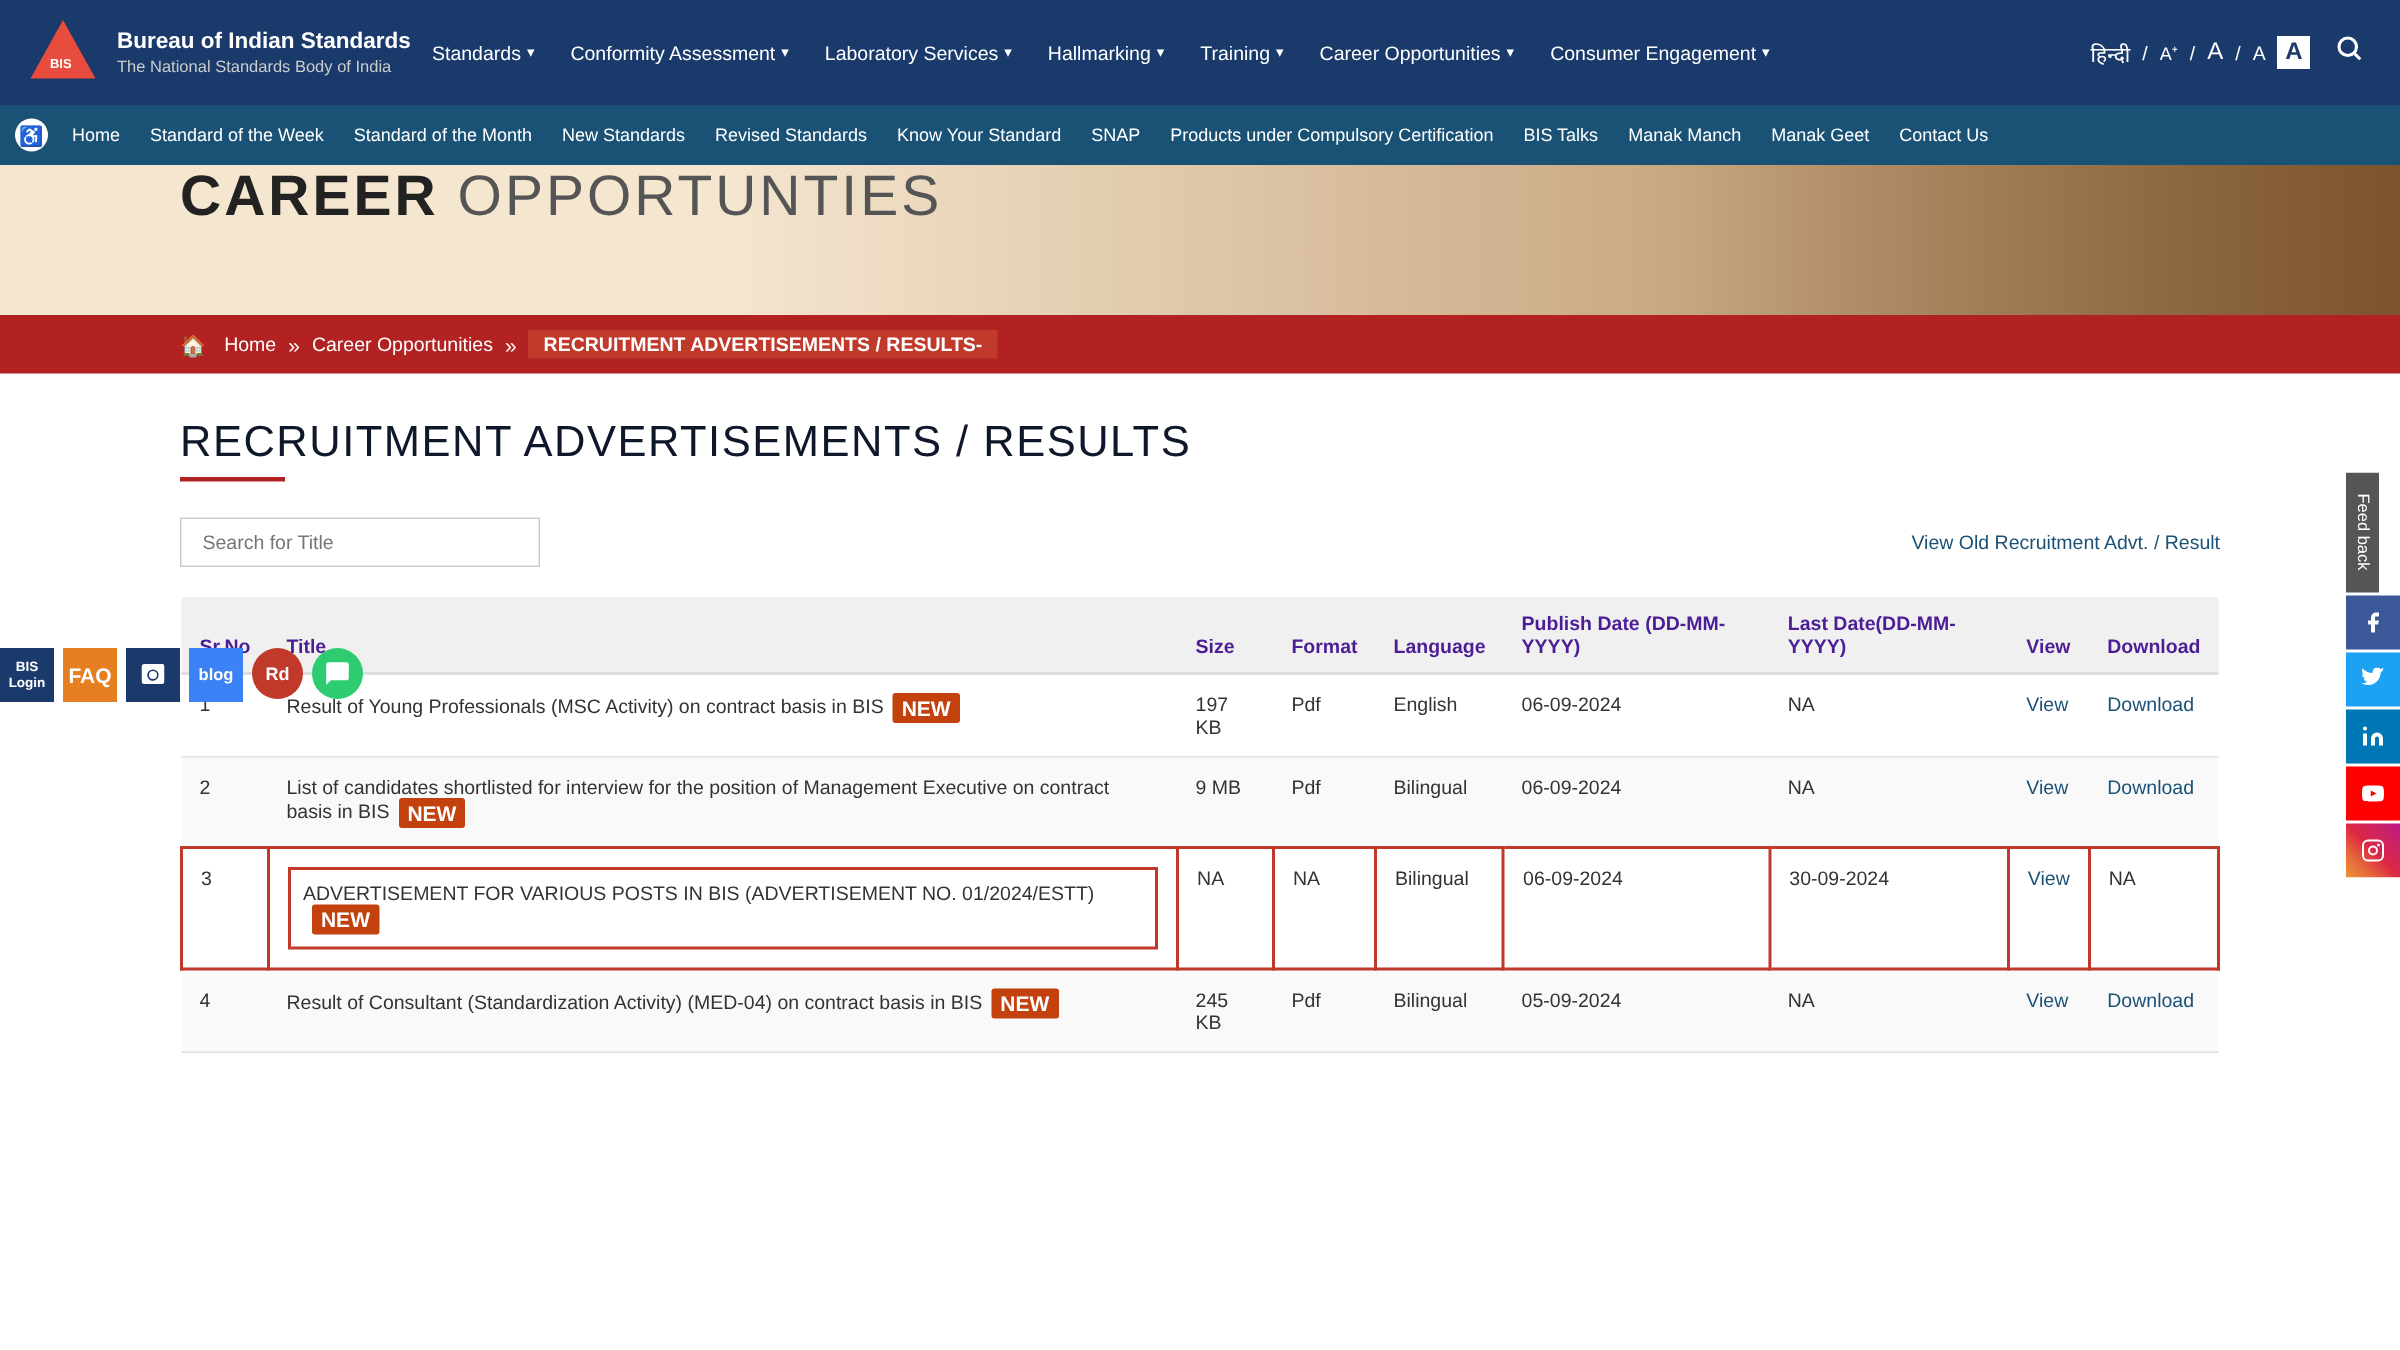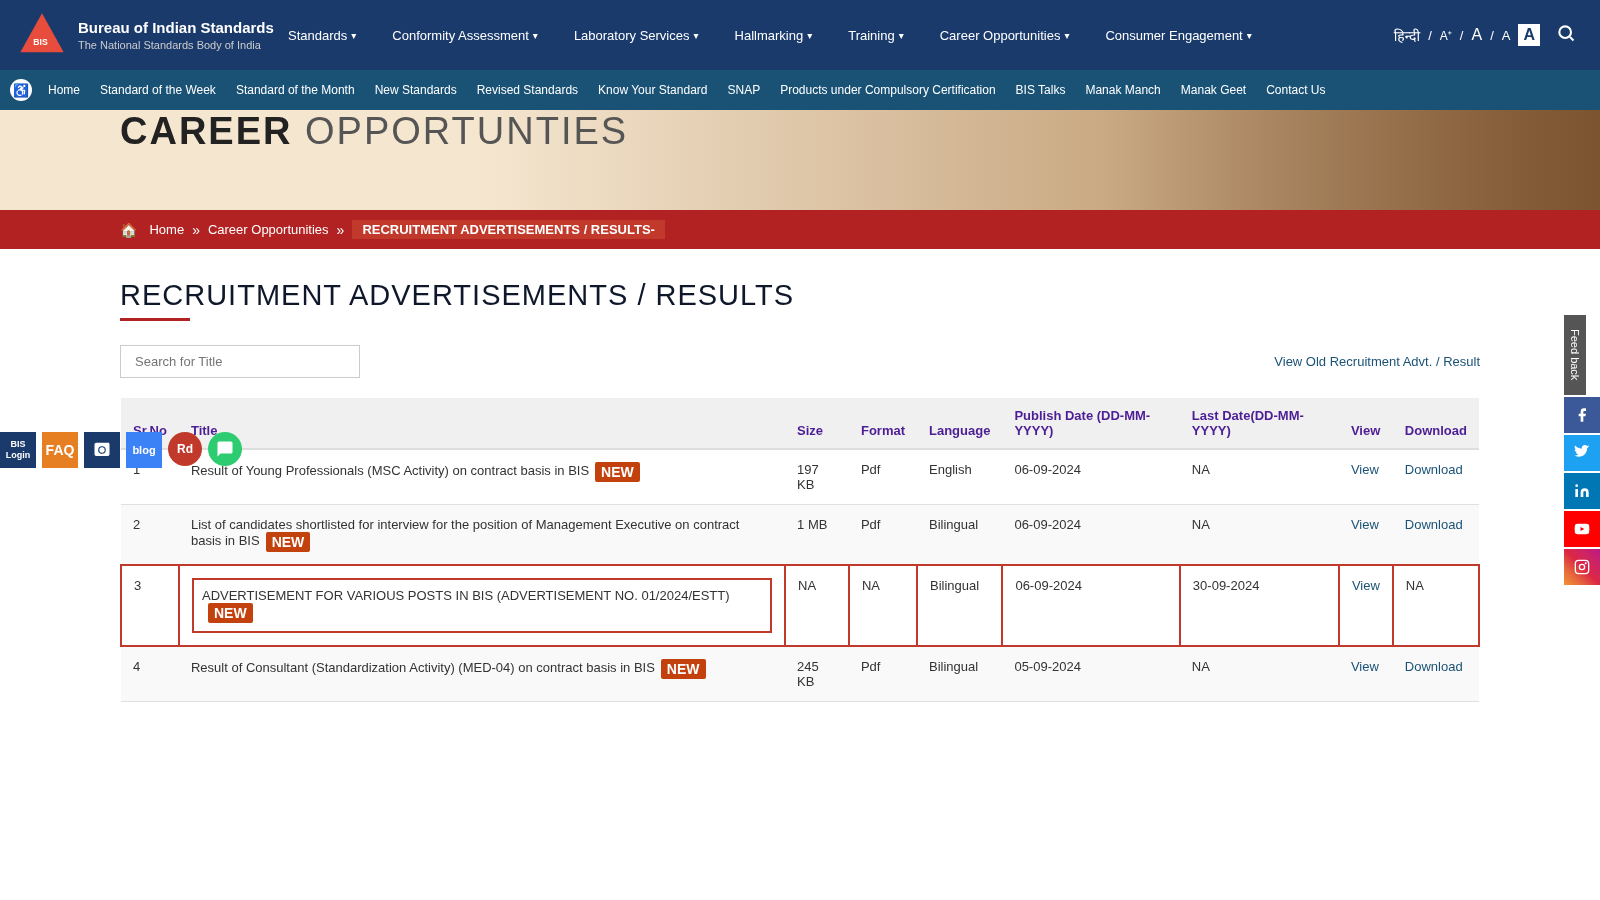--- a/index.html
+++ b/index.html
@@ -28,21 +28,21 @@
       color: #fff;
       line-height: 1.3;
     }
     .logo-text .main { font-size: 15px; font-weight: bold; }
     .logo-text .sub { font-size: 11px; color: #ccc; }
 
     .main-menu {
       display: flex;
       align-items: center;
       flex: 1;
-      gap: 12px;
+      gap: 0;
     }
     .main-menu a {
       color: #fff;
       text-decoration: none;
       font-size: 13px;
       padding: 0 12px;
       height: 70px;
       display: flex;
       align-items: center;
       gap: 4px;
@@ -515,21 +515,21 @@
     <td>Pdf</td>
     <td>English</td>
     <td>06-09-2024</td>
     <td>NA</td>
     <td><a href="#" class="view-link">View</a></td>
     <td><a href="#" class="download-link">Download</a></td>
   </tr>
         <tr>
     <td>2</td>
     <td>List of candidates shortlisted for interview for the position of Management Executive on contract basis in BIS<span class="new-badge">NEW</span></td>
-    <td>1 MB</td>
+    <td>9 MB</td>
     <td>Pdf</td>
     <td>Bilingual</td>
     <td>06-09-2024</td>
     <td>NA</td>
     <td><a href="#" class="view-link">View</a></td>
     <td><a href="#" class="download-link">Download</a></td>
   </tr>
         <tr class="highlighted-row">
     <td>3</td>
     <td><div style="border:2px solid #c0392b; padding:8px; display:inline-block;">ADVERTISEMENT FOR VARIOUS POSTS IN BIS (ADVERTISEMENT NO. 01/2024/ESTT)<span class="new-badge">NEW</span></div></td>

